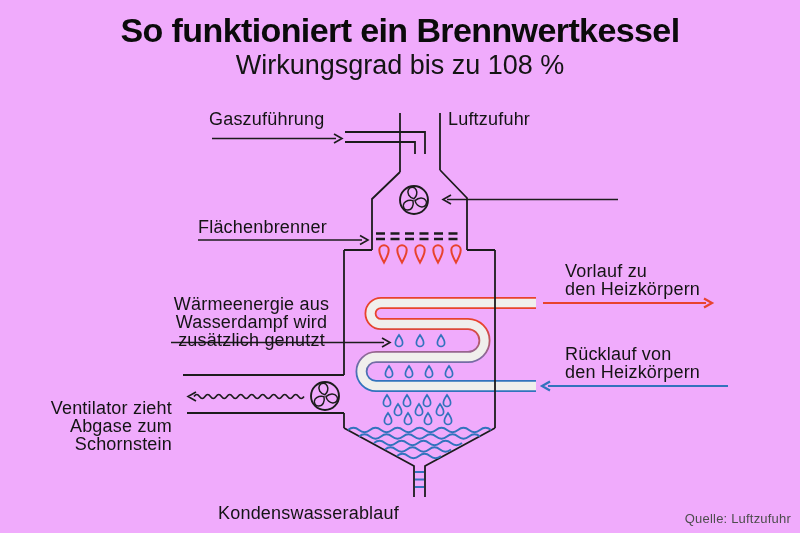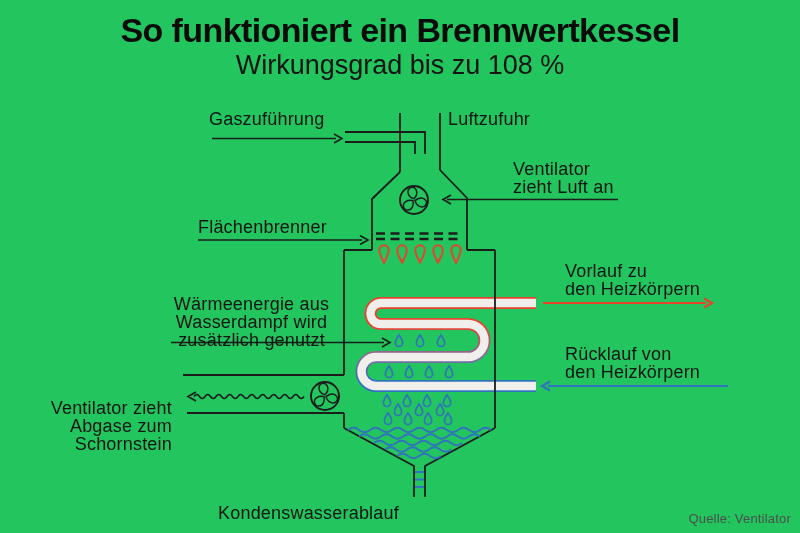--- a/index.html
+++ b/index.html
@@ -1,18 +1,18 @@
 <!DOCTYPE html>
 <html><head>
 <meta charset="utf-8">
 <style>
   html,body{margin:0;padding:0;}
   .stage{
     position:relative;width:800px;height:533px;overflow:hidden;
-    background:#22c55e;
+    background:#f0abfc;
     font-family:"Liberation Sans",sans-serif;
     color:#161616;
   }
   .title{
     position:absolute;left:0;right:0;top:11px;text-align:center;
     font-size:34px;font-weight:bold;letter-spacing:-0.6px;color:#0b0b0b;
   }
   .subtitle{
     position:absolute;left:0;right:0;top:50px;text-align:center;
     font-size:27px;font-weight:400;color:#141414;
@@ -134,24 +134,20 @@
     </g>
     <g stroke="#3273bd" stroke-width="2.2">
       <path d="M548,386 H728 M550,381.5 L542,386 L550,390.5"></path>
     </g>
   </svg>
 
   <div class="lbl" style="left:209px;top:110px">Gaszuführung</div>
 
   <div class="lbl" style="left:448px;top:110px">Luftzufuhr</div>
 
-  <div class="lbl" style="left:513px;top:160px">
-    <span>Ventilator</span>
-    <span>zieht Luft an</span>
-  </div>
 
   <div class="lbl" style="left:198px;top:218px">Flächenbrenner</div>
 
   <div class="lbl lbl-c" style="left:161px;top:295px;width:181px">
     <span>Wärmeenergie aus</span>
     <span>Wasserdampf wird</span>
     <span>zusätzlich genutzt</span>
   </div>
 
   <div class="lbl" style="left:565px;top:262px">
@@ -166,15 +162,15 @@
 
 
   <div class="lbl lbl-r" style="right:628px;top:367px">
     <span>Ventilator zieht</span>
     <span>Abgase zum</span>
     <span>Schornstein</span>
   </div>
 
   <div class="lbl" style="left:218px;top:504px">Kondenswasserablauf</div>
 
-  <div class="source">Quelle: Ventilator</div>
+  <div class="source">Quelle: Luftzufuhr</div>
 
 </div>
 
 </body></html>

